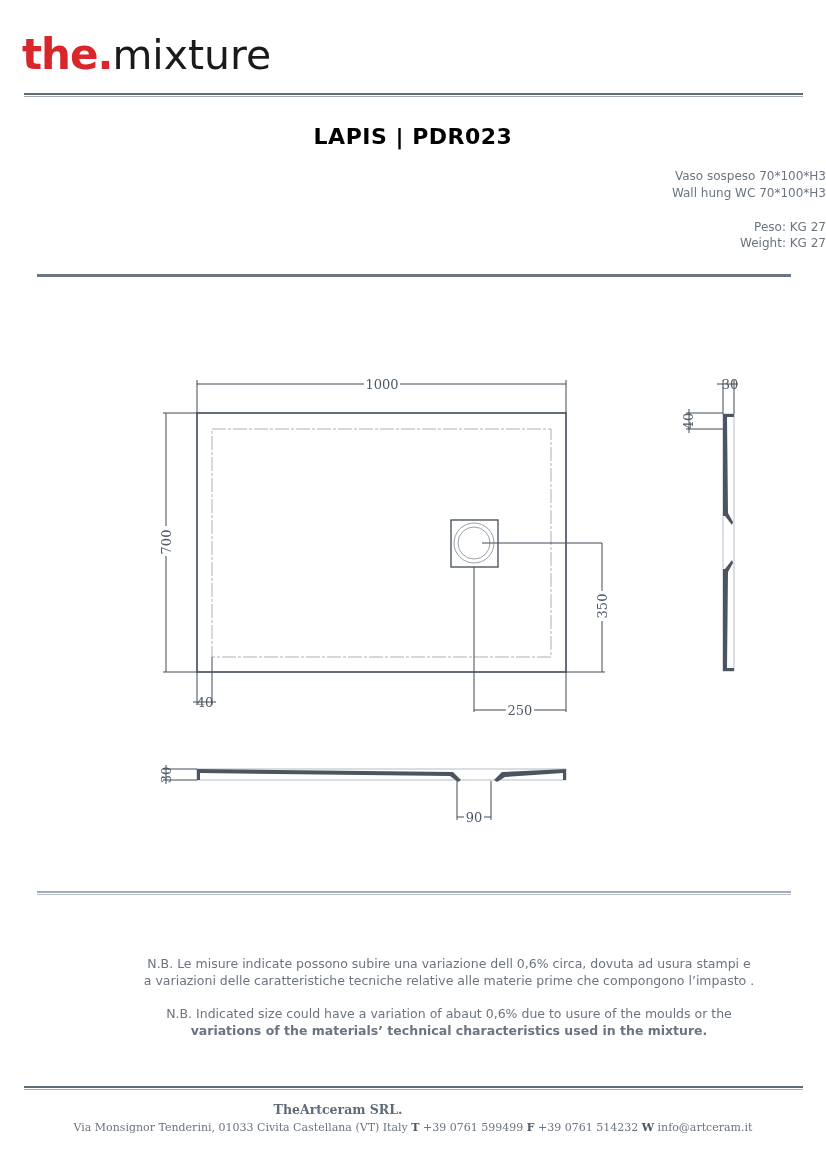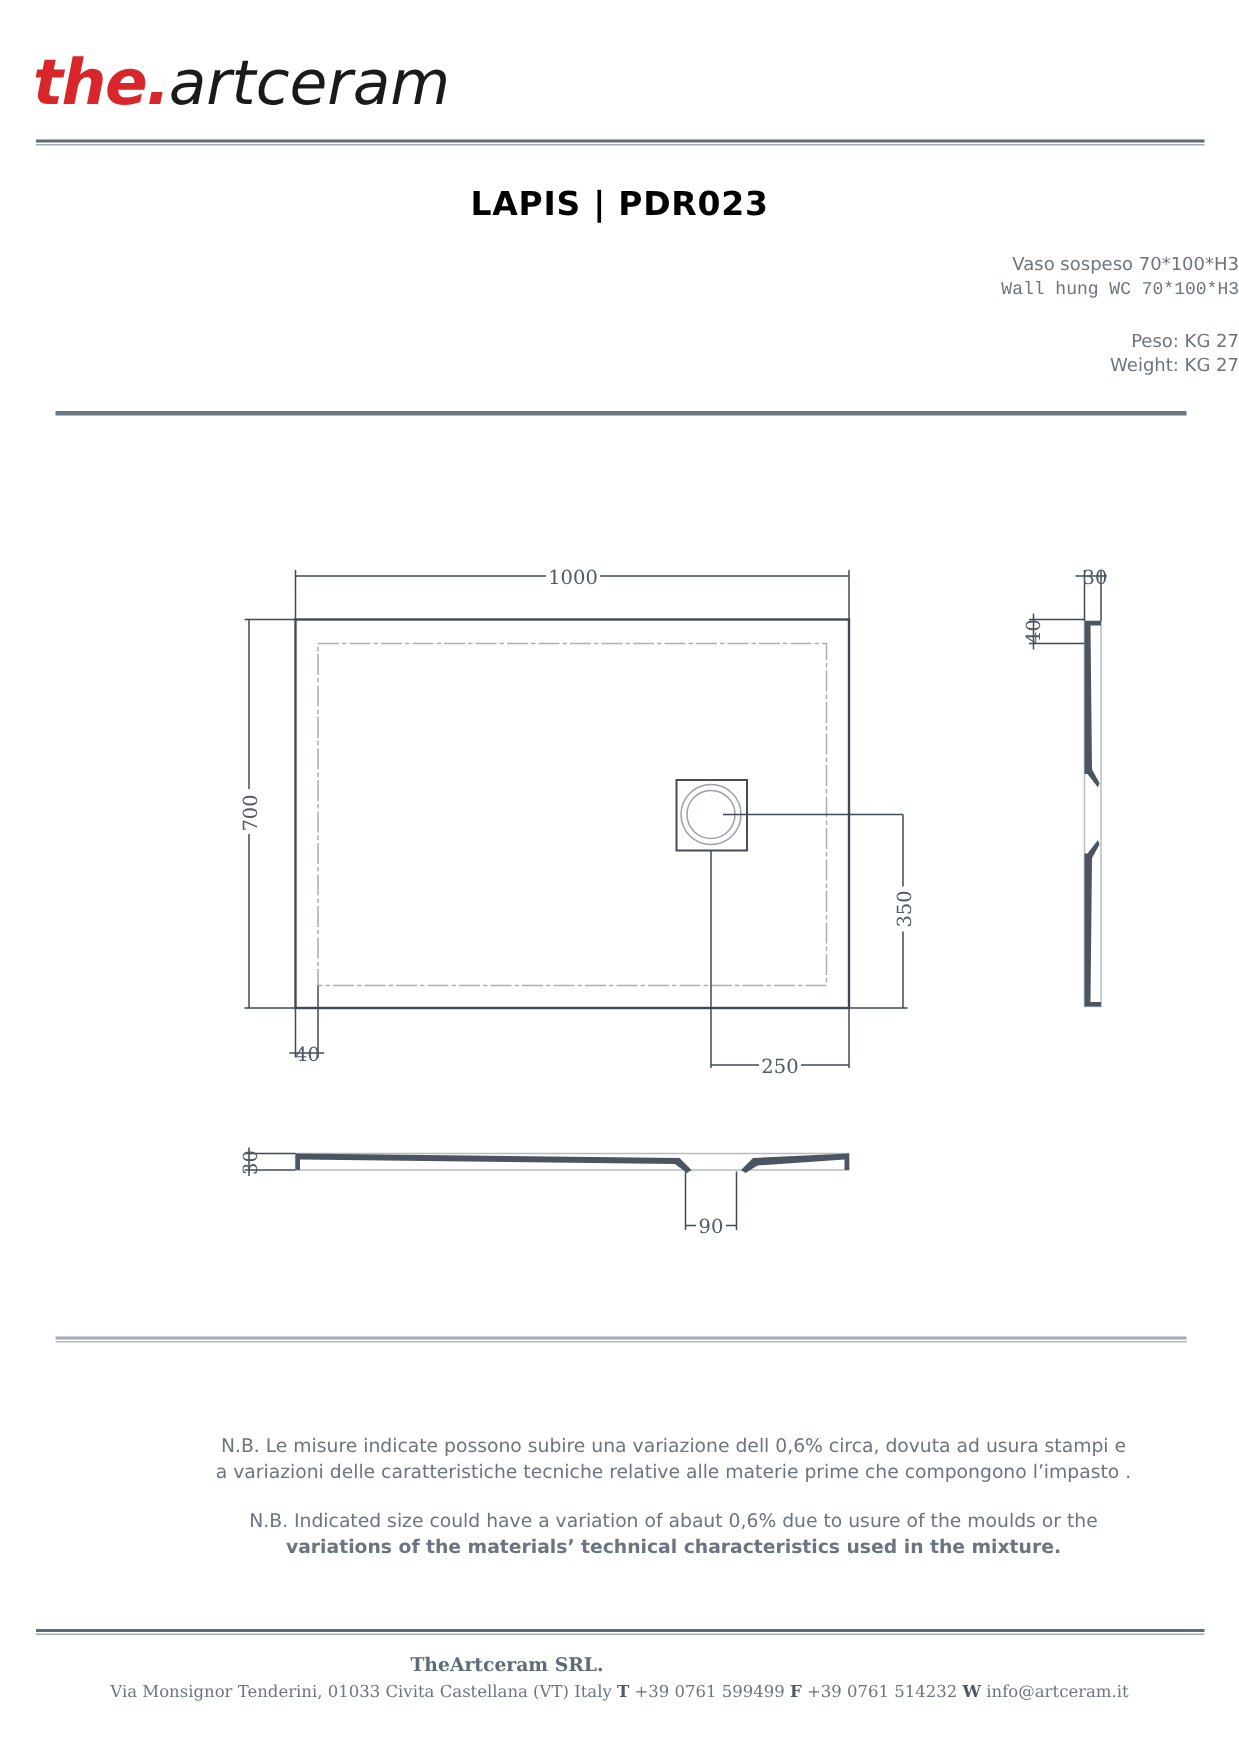--- a/index.html
+++ b/index.html
@@ -1,44 +1,44 @@
 <!DOCTYPE html>
 <html><head>
 <meta charset="utf-8">
 <style>
   html, body { margin: 0; padding: 0; background: #ffffff; }
   body { width: 826px; height: 1169px; position: relative; overflow: hidden; font-family: "DejaVu Sans", sans-serif; }
-  .logo { position: absolute; left: 22px; top: 30px; height: 50px; display: flex; align-items: baseline; font-style: italic; }
+  .logo { position: absolute; left: 22px; top: 30px; height: 50px; display: flex; align-items: baseline; }
   .logo-the { color: #d9262b; font-family: "DejaVu Sans", sans-serif; font-weight: bold; font-size: 42px; letter-spacing: -1px; }
   .logo-rest { color: #1a1a1a; font-family: "DejaVu Sans", sans-serif; font-size: 41px; font-weight: normal; letter-spacing: 0px; }
   .double-rule { position: absolute; left: 24px; width: 779px; height: 4px; border-top: 2px solid #5e6b78; border-bottom: 1px solid #a3abb5; box-sizing: border-box; }
   .rule-thick { position: absolute; left: 37px; width: 754px; height: 3px; background: #6a7782; }
   .rule-light { position: absolute; left: 37px; width: 754px; height: 4px; border-top: 2px solid #a4aab7; border-bottom: 1px solid #b5bbc5; box-sizing: border-box; }
   .title { position: absolute; left: 0; width: 826px; top: 124px; text-align: center; font-family: "DejaVu Sans", sans-serif; font-weight: bold; font-size: 22px; color: #000000; letter-spacing: 0.5px; }
   .subtitle { position: absolute; left: 0; width: 826px; text-align: right; font-family: "DejaVu Sans", sans-serif; font-size: 12px; color: #6b7480; line-height: 17px; }
   .drawing { position: absolute; left: 0; top: 0; }
   .note { position: absolute; left: 0; width: 826px; text-align: center; font-family: "DejaVu Sans", sans-serif; font-size: 12.5px; color: #6b7480; line-height: 18px; margin-left: 36px; }
   .footer-co { position: absolute; left: 0; width: 676px; top: 1102px; text-align: center; font-family: "DejaVu Serif", serif; font-weight: bold; font-size: 12.5px; color: #5e6b78; }
   .footer-addr { position: absolute; left: 0; width: 826px; top: 1121px; text-align: center; font-family: "DejaVu Serif", serif; font-size: 11px; color: #6b7480; white-space: nowrap; }
   .footer-addr b { color: #4e5a66; }
   .dimtext { font-family: "DejaVu Serif", serif; font-size: 13px; fill: #4e5a66; }
 </style>
 </head>
 <body>
 
 <div class="logo">
   <span class="logo-the">the.</span>
-    <span class="logo-rest">artceram</span>
+    <span class="logo-rest">mixture</span>
 </div>
 
 <div class="double-rule" style="top:93px;"></div>
 
 <div class="title">LAPIS | PDR023</div>
 <div class="subtitle" style="top:168px;">Vaso sospeso 70*100*H3</div>
-<div class="subtitle" style="top:185px;font-family:Liberation Mono, monospace;">Wall hung WC 70*100*H3</div>
+<div class="subtitle" style="top:185px;">Wall hung WC 70*100*H3</div>
 <div class="subtitle" style="top:219px;">Peso: KG 27</div>
 <div class="subtitle" style="top:235px;">Weight: KG 27</div>
 
 <div class="rule-thick" style="top:274px;"></div>
 
 <svg class="drawing" width="826" height="880" viewBox="0 0 826 880">
 
   <g stroke="#3f4a56" fill="none">
 
     <rect x="197" y="413" width="369" height="259" stroke-width="1.6"></rect>

